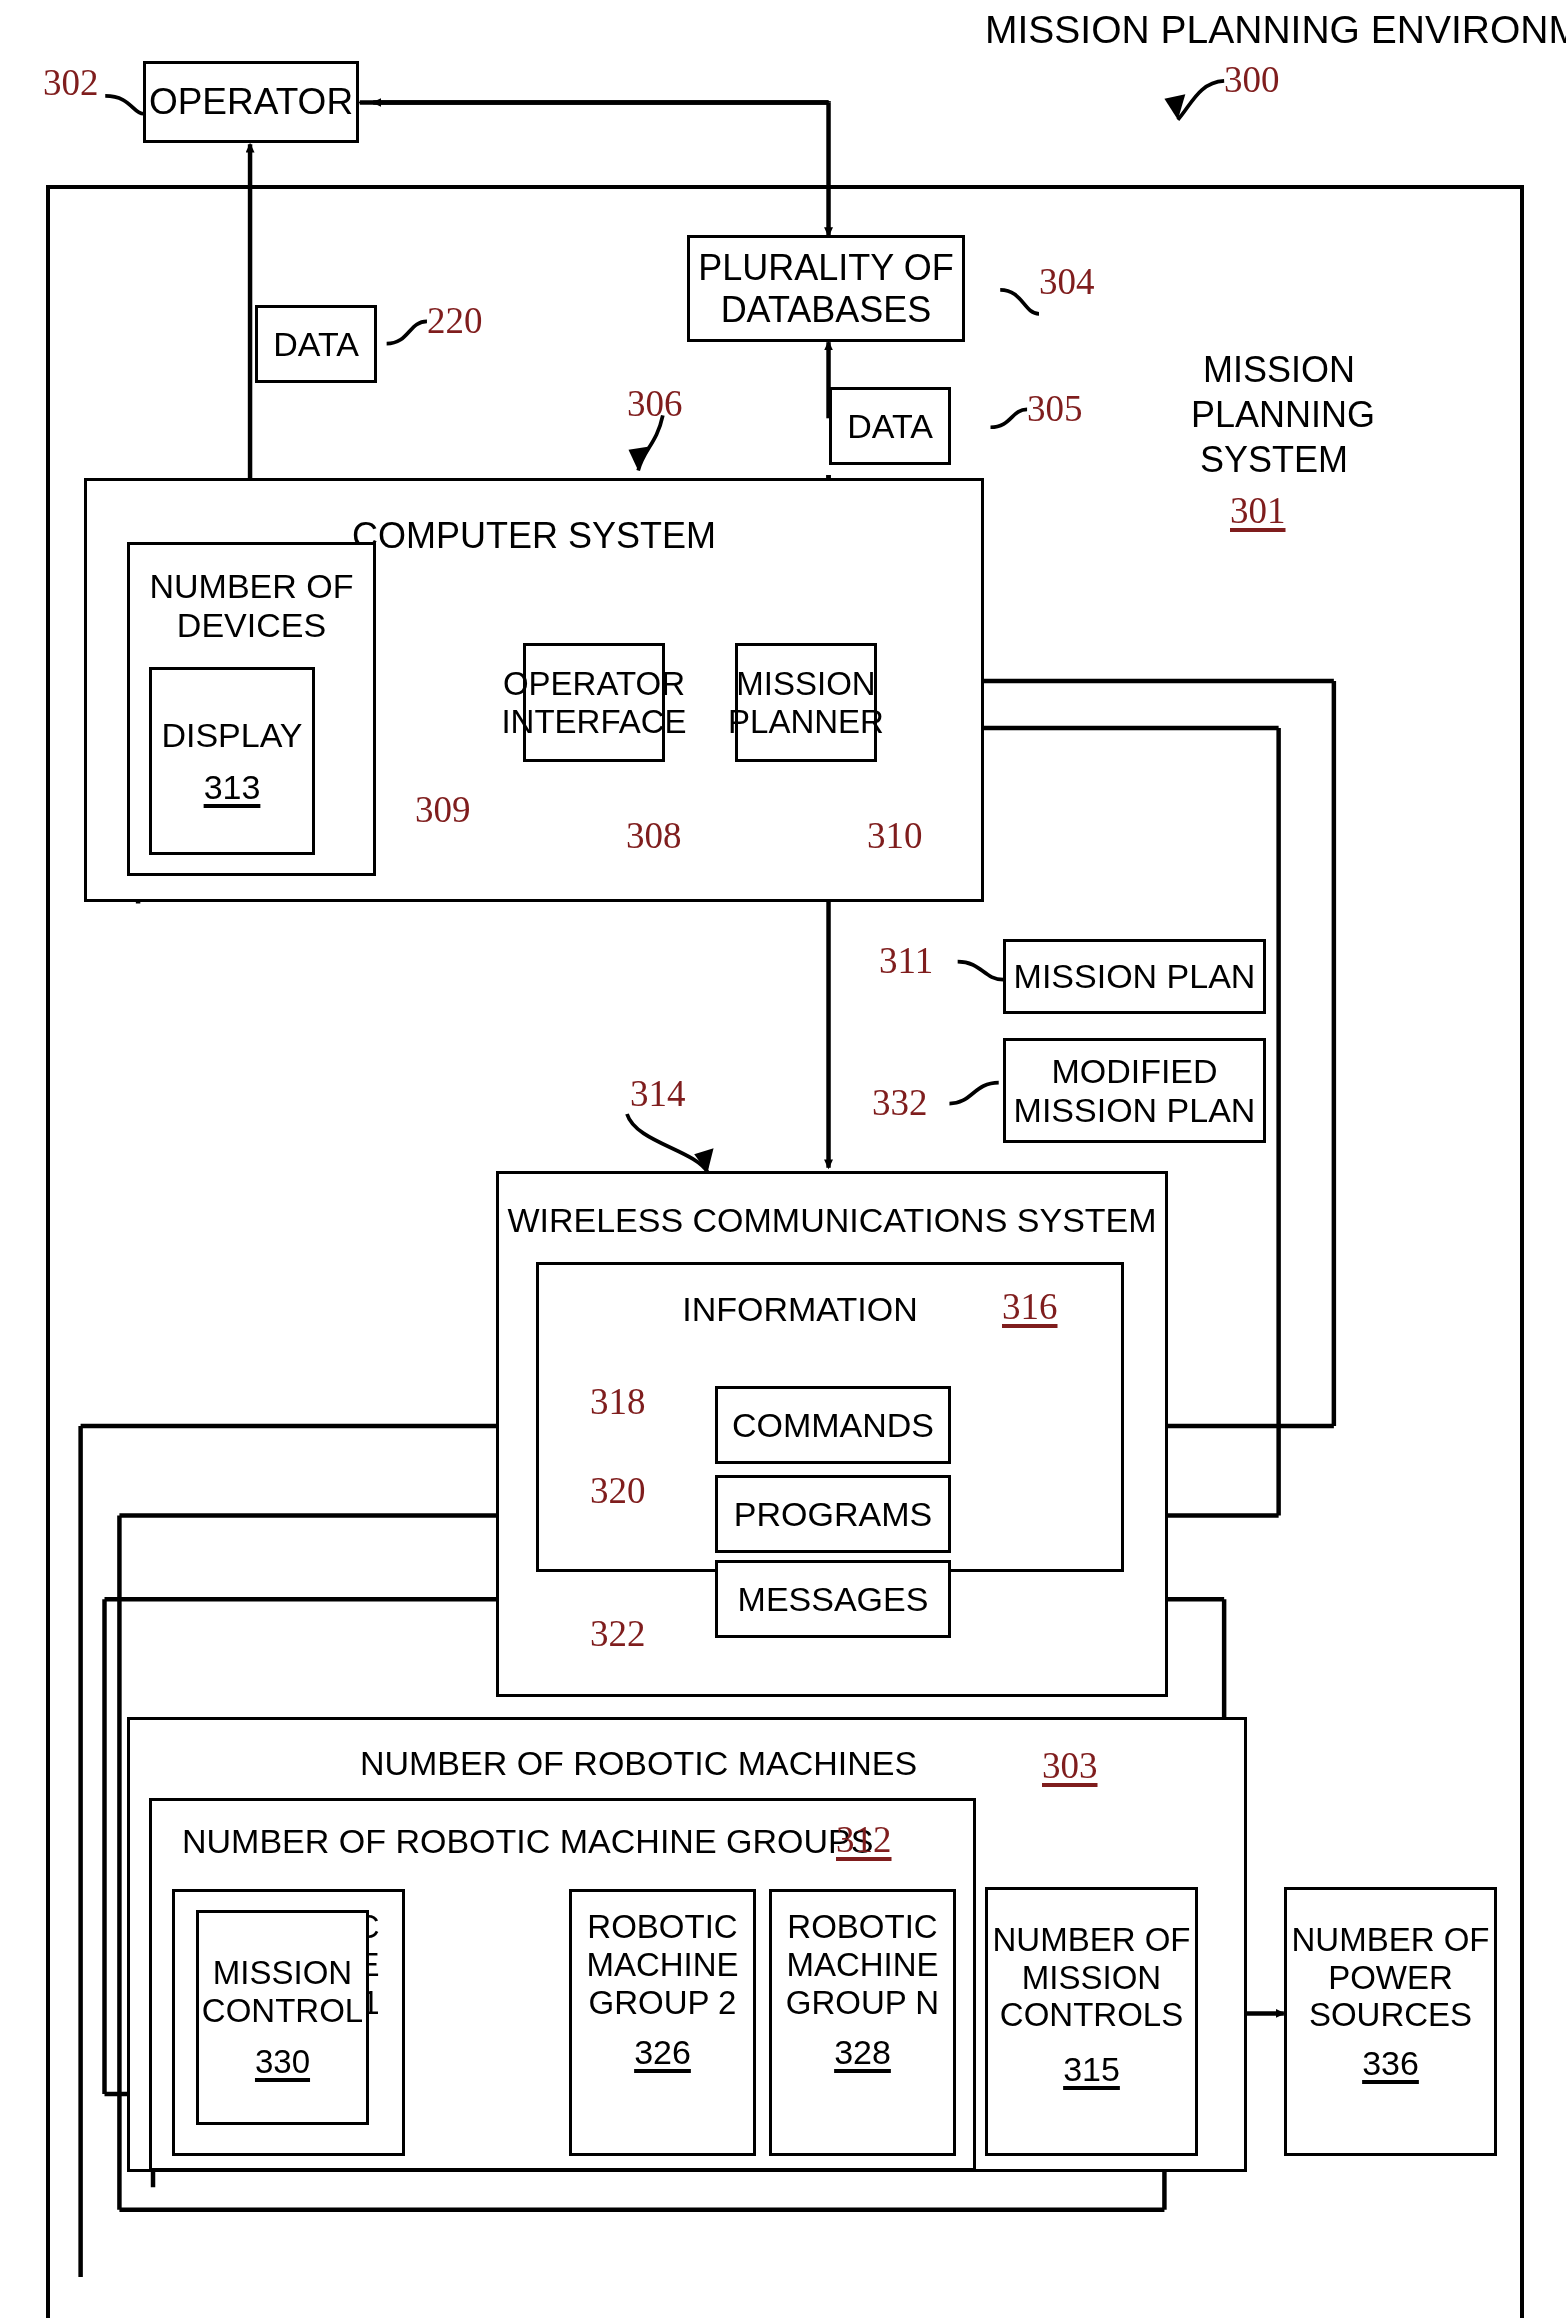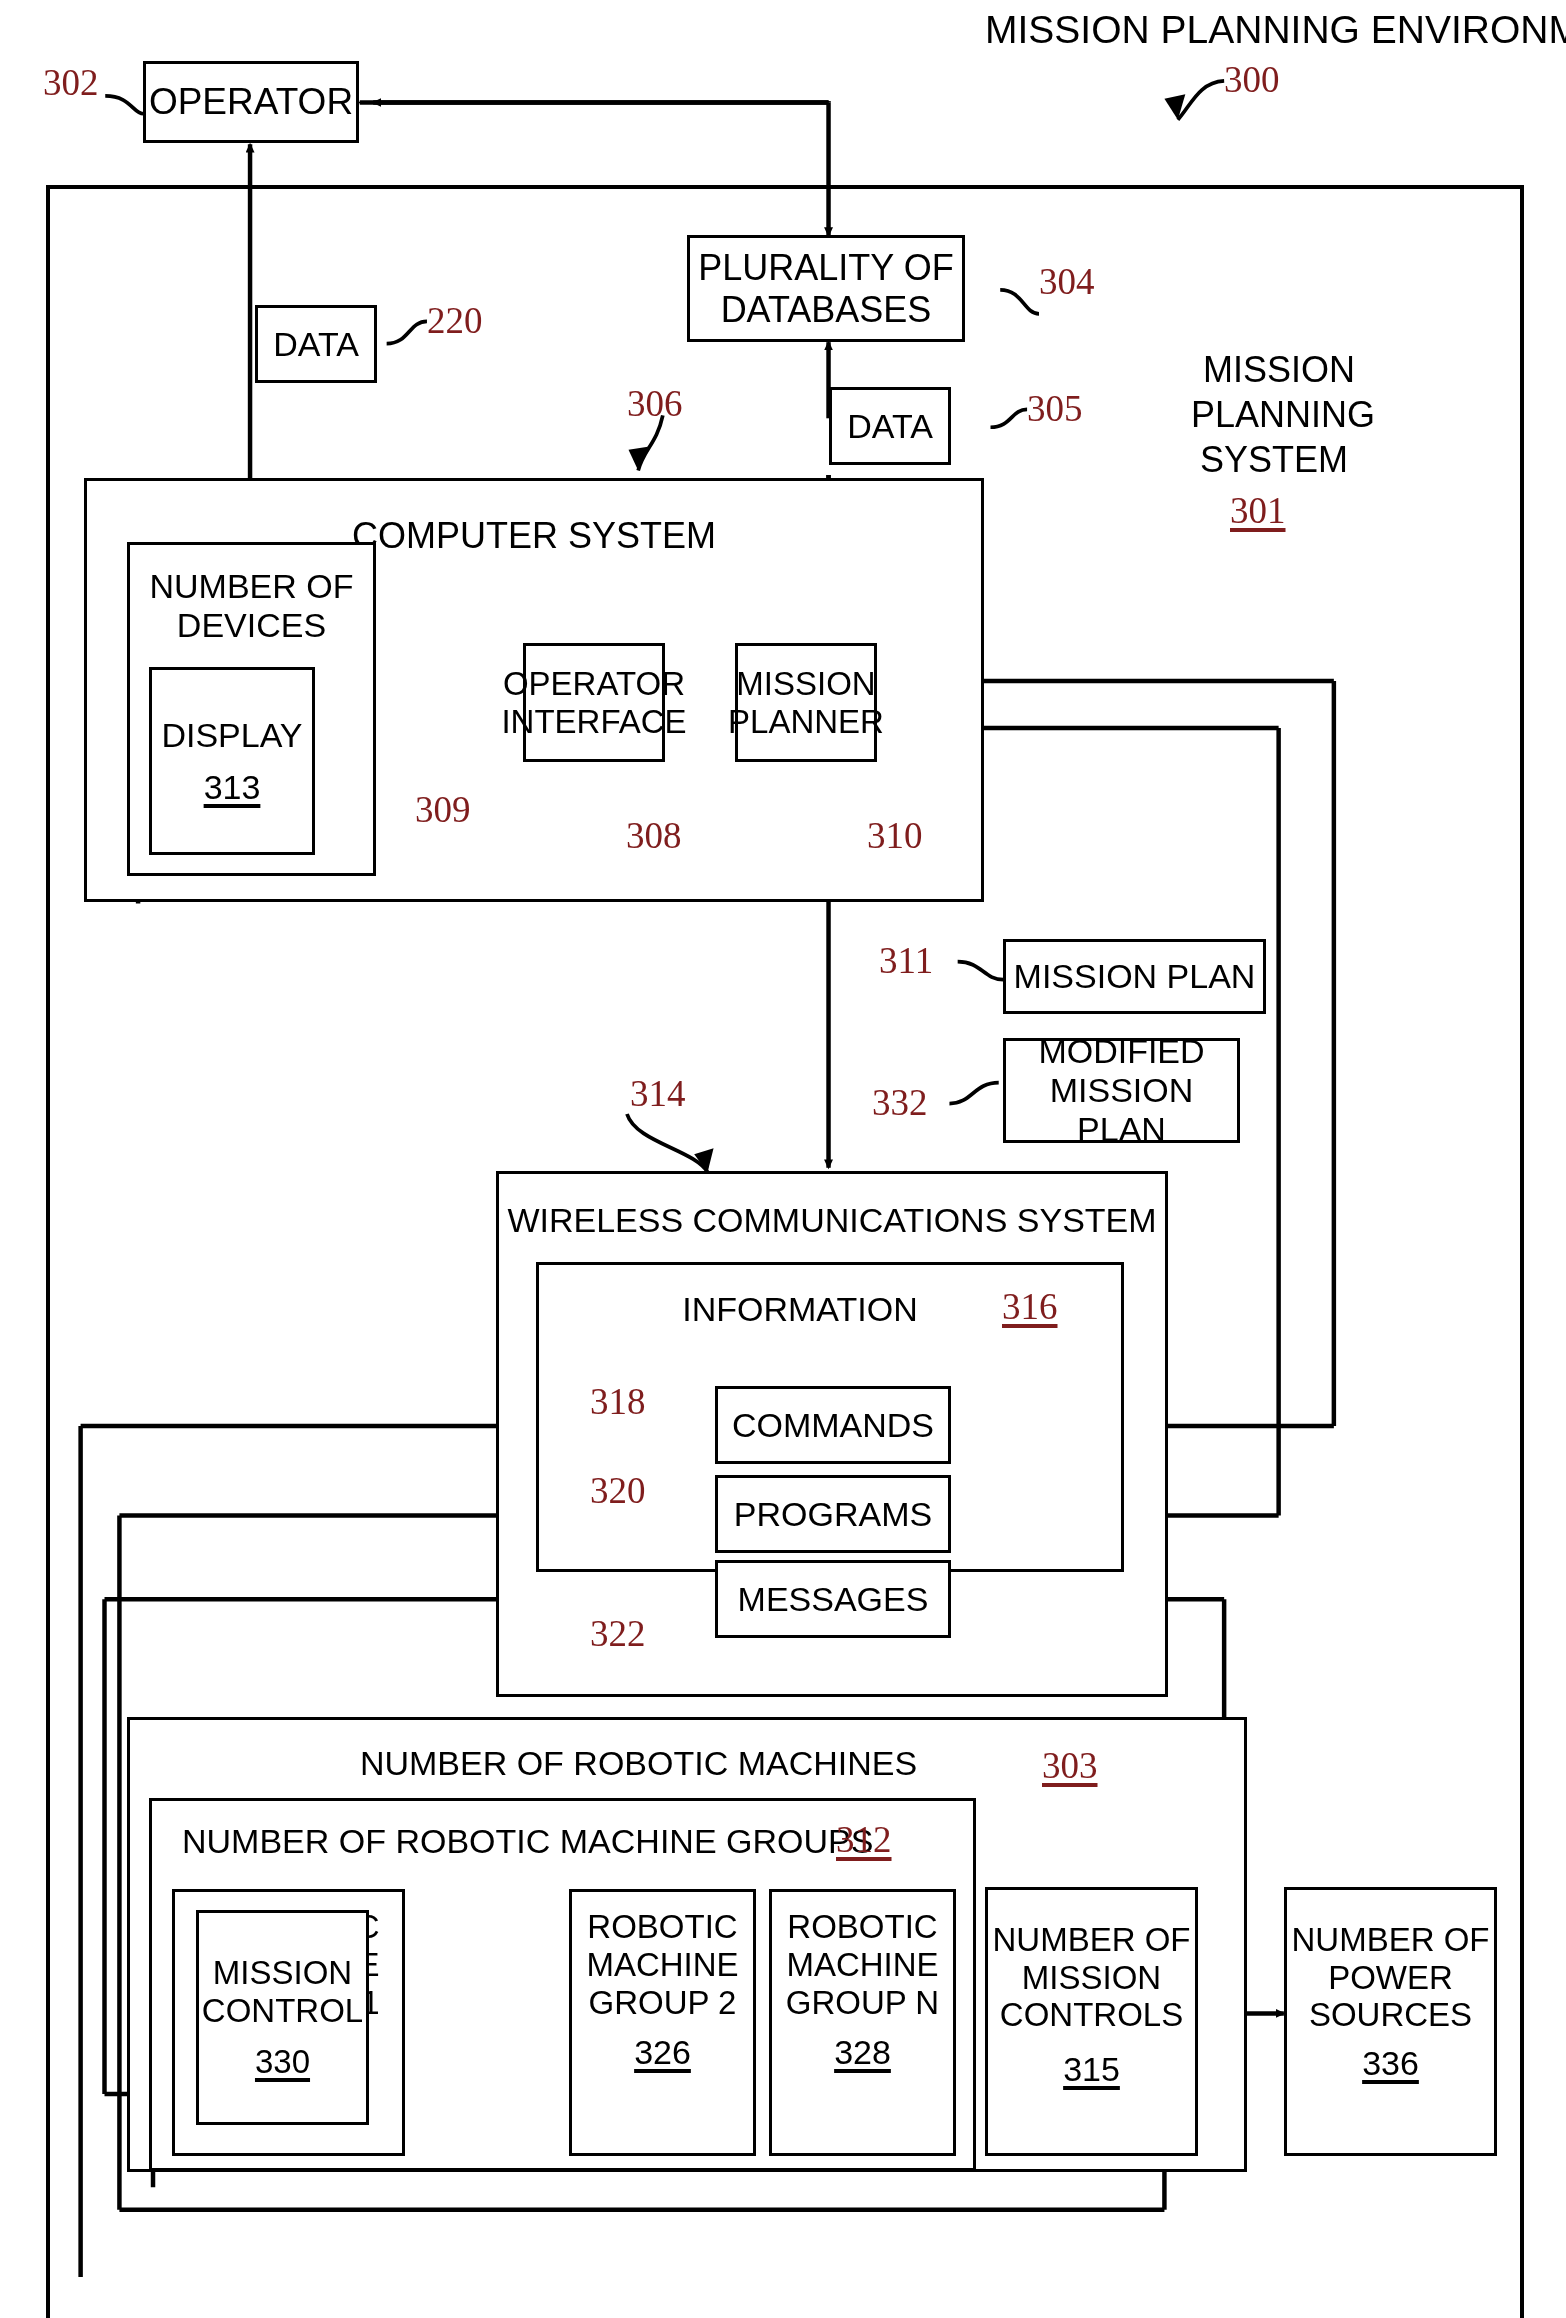--- a/index.html
+++ b/index.html
@@ -187,21 +187,21 @@
     <span>MISSION</span>
     <span>PLANNER</span>
   </div>
   <div class="ref" style="left:867px;top:814px;">310</div>
 
   <div class="box thin t46" style="left:1003px;top:939px;width:263px;height:75px;">
     <span>MISSION PLAN</span>
   </div>
   <div class="ref" style="left:879px;top:939px;">311</div>
 
-  <div class="box thin stack t46" style="left:1003px;top:1038px;width:237px;height:105px;">
+  <div class="box thin stack t46" style="left:1003px;top:1038px;width:263px;height:105px;">
     <span>MODIFIED</span>
     <span>MISSION PLAN</span>
   </div>
   <div class="ref" style="left:872px;top:1081px;">332</div>
 
   <div class="box" style="left:496px;top:1171px;width:672px;height:526px;align-items:flex-start;justify-content:center;">
     <span class="t46" style="margin-top:27px;">WIRELESS COMMUNICATIONS SYSTEM</span>
   </div>
   <div class="ref" style="left:630px;top:1072px;">314</div>
 

